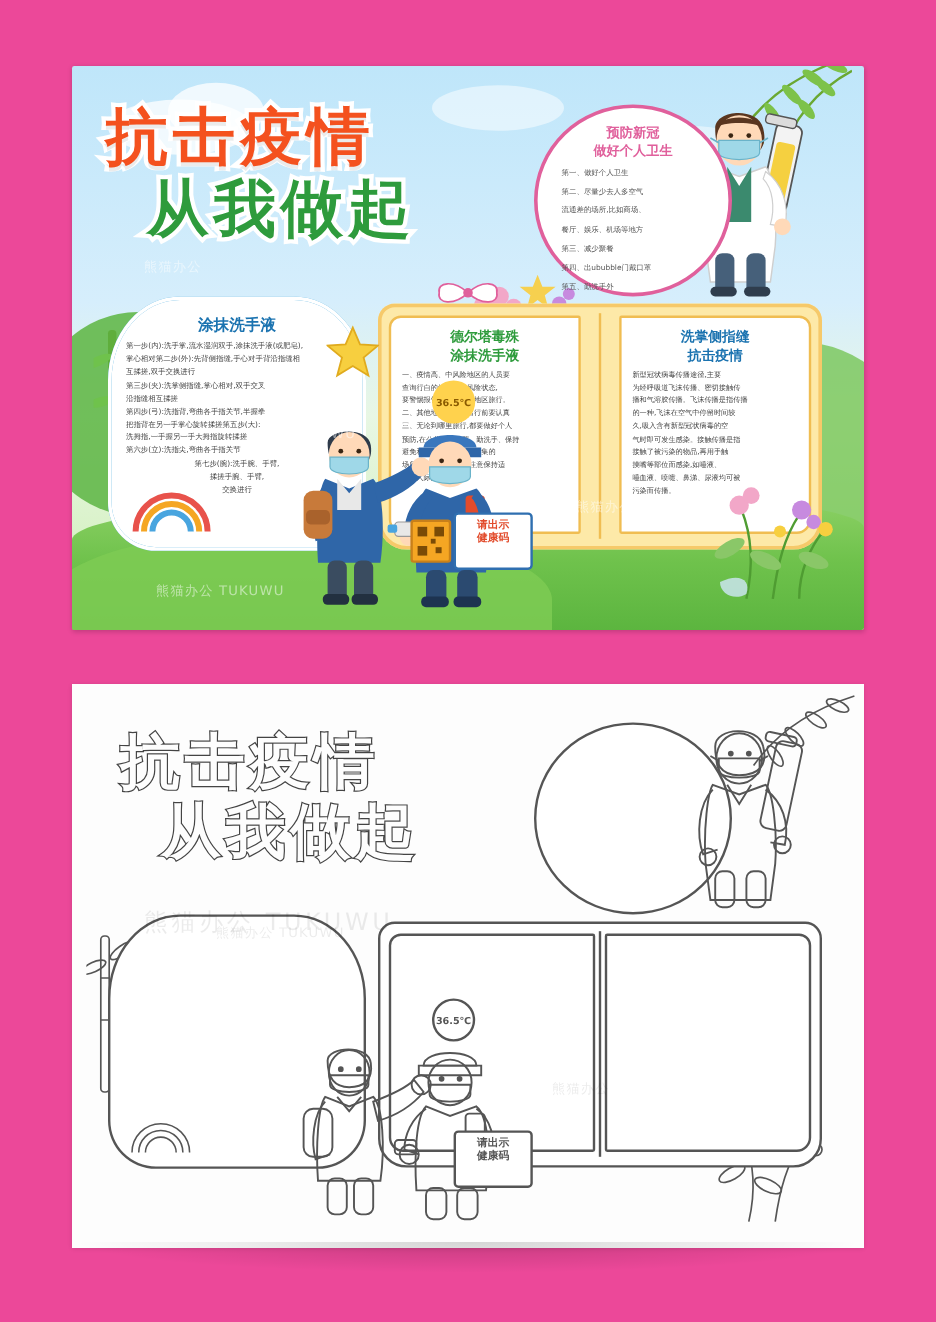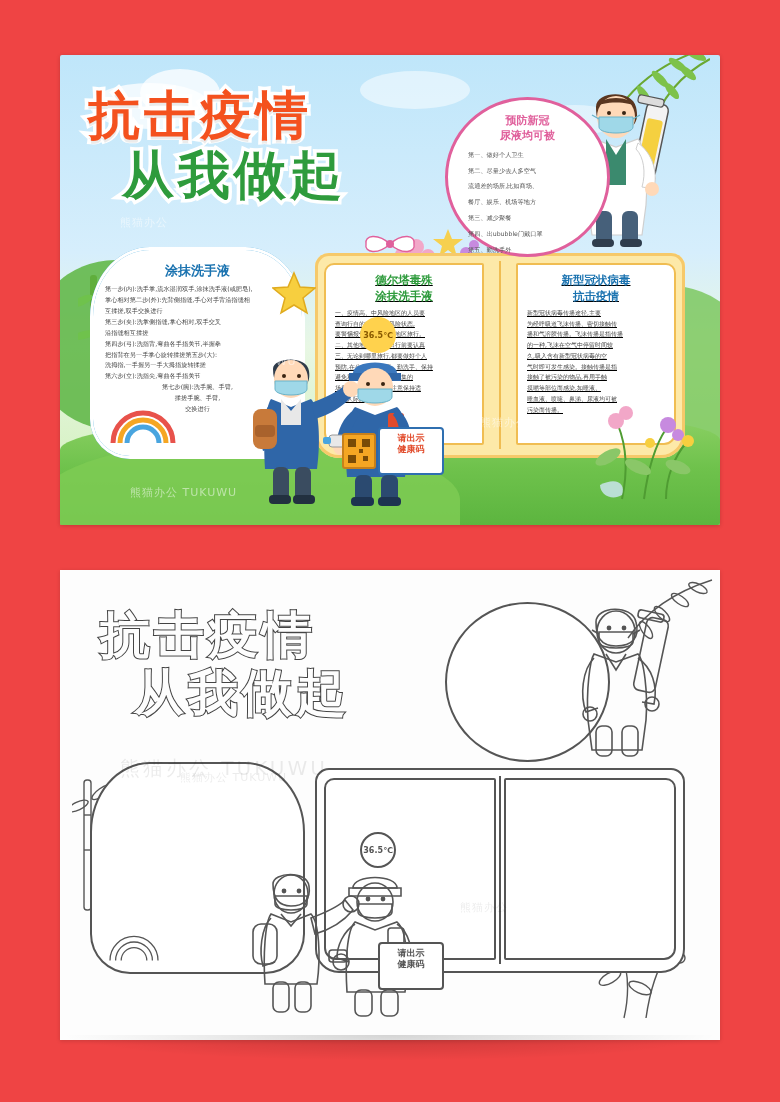--- a/index.html
+++ b/index.html
@@ -6,21 +6,21 @@
   html, body {
     margin: 0; padding: 0;
     width: 780px; height: 1102px;
     background: #f2f2f2;
     font-family: "Liberation Sans", sans-serif;
     overflow: hidden;
   }
   .page {
     position: relative;
     width: 780px; height: 1102px;
-    background: #ef4444;
+    background: #ec4899;
   }
 
   
   .poster {
     position: absolute;
     left: 60px; top: 55px;
     width: 660px; height: 470px;
     border-radius: 2px;
     overflow: hidden;
     background: linear-gradient(#bfe6fa 0%, #d6eefc 42%, #e8f7e4 62%, #cdeeb2 100%);
@@ -78,21 +78,21 @@
   .t2 {
     font-size: 52px;
     color: #2e9b3c;
     -webkit-text-stroke: 7px #ffffff;
     paint-order: stroke fill;
     margin-top: 8px; margin-left: 34px;
   }
 
   
   .circle-box {
-    position:absolute; left: 385px; top: 42px;
+    position:absolute; left: 385px; top: 32px;
     width: 165px; height: 160px;
     border: 3px solid #e0609c;
     border-radius: 50%;
     background: #ffffff;
     z-index: 7;
     padding: 14px 14px 8px;
     text-align: center;
   }
   .circle-title {
     color:#e0609c; font-weight:bold; font-size: 11px; line-height: 1.35;
@@ -135,21 +135,20 @@
     z-index: 6;
   }
   .book-bg {
     position:absolute; inset:0; background:#fde9a8;
     border-radius: 14px 14px 24px 24px;
     box-shadow: inset 0 0 0 3px #f6c96a;
   }
   .page-l, .page-r {
     position:absolute; top:10px; width:160px; height:182px; background:#fff;
     border:2px solid #f0bd52;
-    text-decoration:underline;
   }
   .page-l { left:9px; border-radius: 10px 2px 2px 12px; }
   .page-r { right:9px; border-radius: 2px 10px 12px 2px; }
   .page-head {
     text-align:center; font-weight:bold; font-size:11.5px; line-height:1.35;
     padding: 8px 6px 4px;
     font-family:"DejaVu Sans", sans-serif;
   }
   .head-green { color:#2e9b3c; }
   .head-blue { color:#1b73b0; }
@@ -302,21 +301,21 @@
     </svg>
 
     <div class="title-wrap">
       <div class="title-line t1">抗击疫情</div>
       <div class="title-line t2">从我做起</div>
     </div>
 
     <div class="circle-box">
       <div class="circle-title">
         <div>预防新冠</div>
-        <div>尿液均可被</div>
+        <div>做好个人卫生</div>
       </div>
       <div class="circle-body">
         <p>第一、做好个人卫生</p>
         <p>第二、尽量少去人多空气</p>
         <p>流通差的场所,比如商场、</p>
         <p>餐厅、娱乐、机场等地方</p>
         <p>第三、减少聚餐</p>
         <p>第四、出ububble门戴口罩</p>
         <p>第五、勤洗手外</p>
       </div>
@@ -398,21 +397,21 @@
           <p>三、无论到哪里旅行,都要做好个人</p>
           <p>预防,在公共场所口罩、勤洗手、保持</p>
           <p>避免和减少到室内人员聚集的</p>
           <p>场所,在室外活动也要注意保持适</p>
           <p>当的人际距离。</p>
         </div>
       </div>
 
       <div class="page-r">
         <div class="page-head head-blue">
-          <div>新型冠状病毒</div>
+          <div>洗掌侧指缝</div>
           <div>抗击疫情</div>
         </div>
         <div class="page-text">
           <p>新型冠状病毒传播途径,主要</p>
           <p>为经呼吸道飞沫传播、密切接触传</p>
           <p>播和气溶胶传播。飞沫传播是指传播</p>
           <p>的一种,飞沫在空气中停留时间较</p>
           <p>久,吸入含有新型冠状病毒的空</p>
           <p>气时即可发生感染。接触传播是指</p>
           <p>接触了被污染的物品,再用手触</p>

